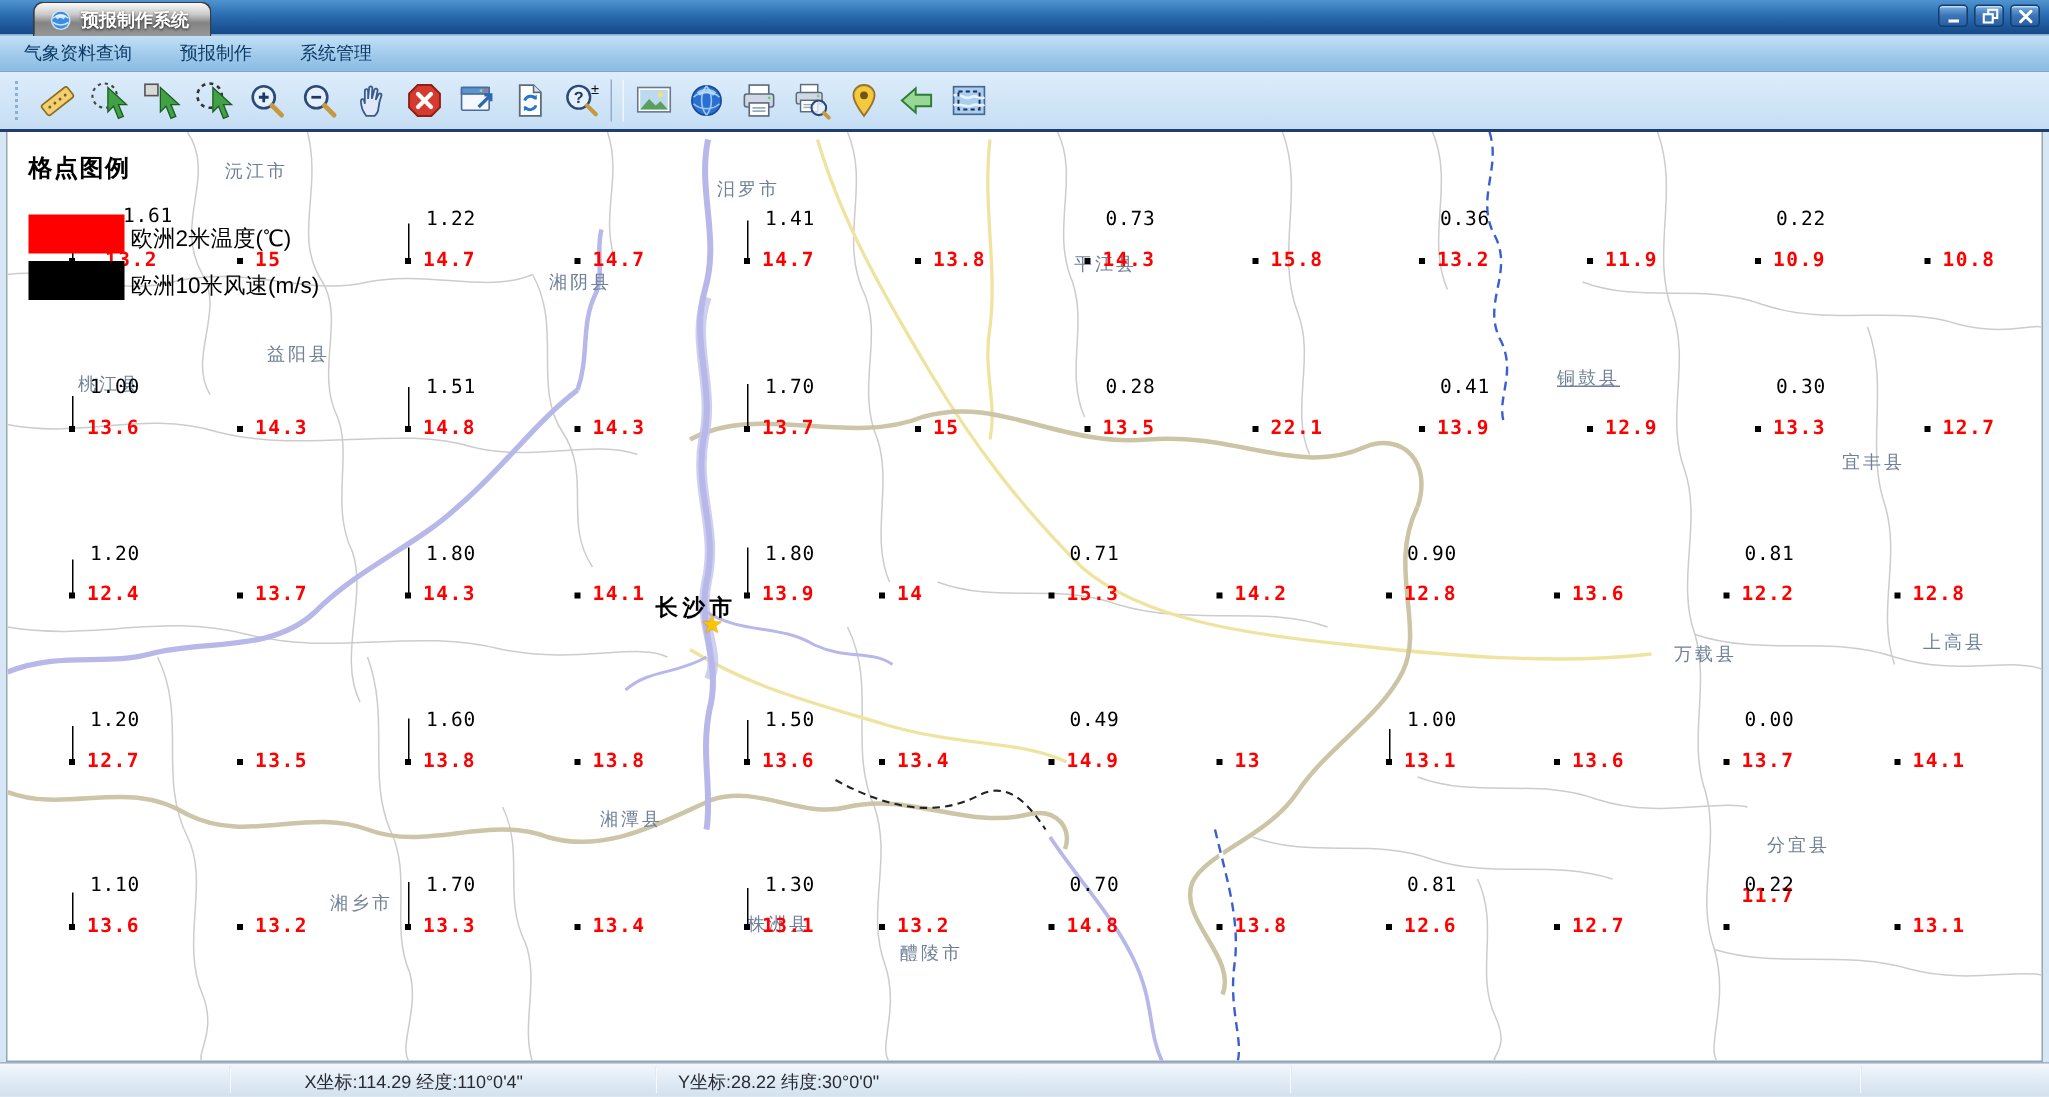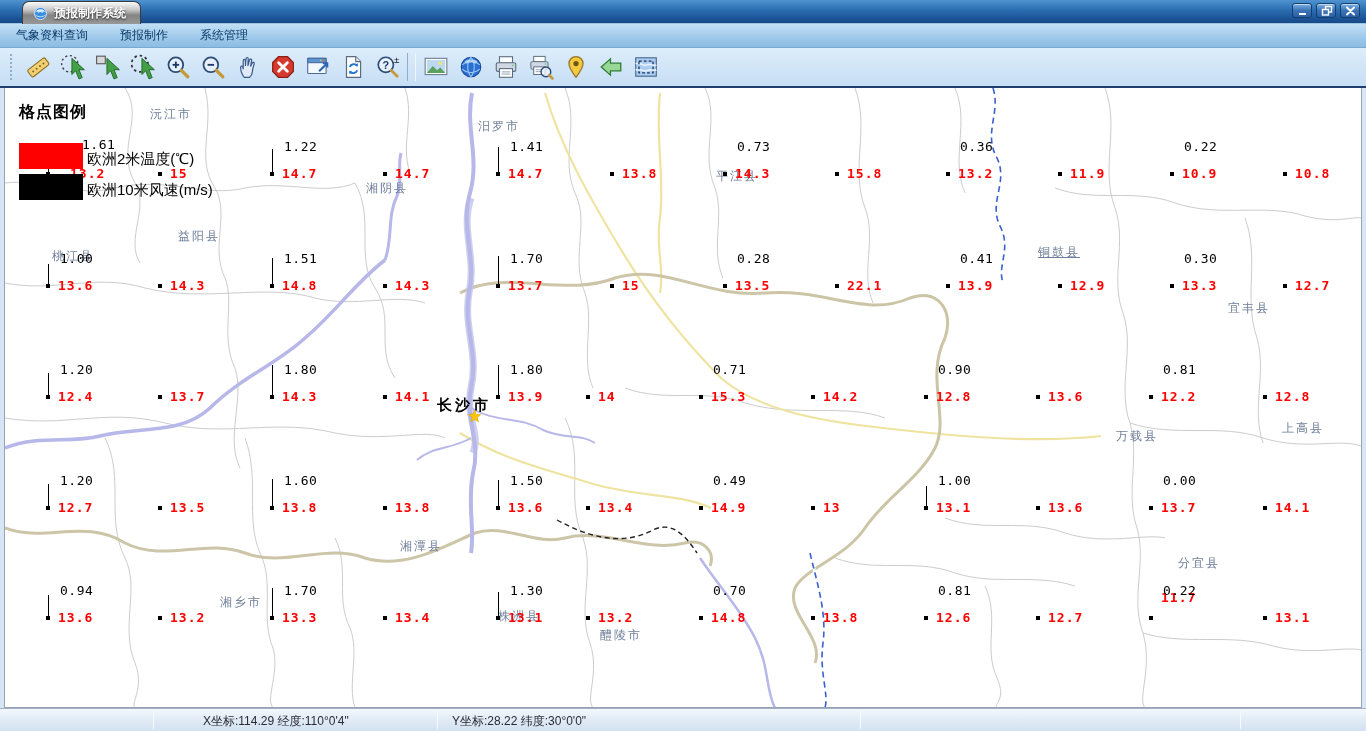--- a/index.html
+++ b/index.html
@@ -455,21 +455,21 @@
       <div class="pt-dot" style="left: 1031px; top: 418px;"></div>
       <div class="pt-temp" style="left: 1043px; top: 413px;">13.6</div>
       <div class="pt-dot" style="left: 1144px; top: 418px;"></div>
       <div class="pt-temp" style="left: 1156px; top: 413px;">13.7</div>
       <div class="pt-wind" style="left: 1158px; top: 386px;">0.00</div>
       <div class="pt-dot" style="left: 1258px; top: 418px;"></div>
       <div class="pt-temp" style="left: 1270px; top: 413px;">14.1</div>
       <div class="pt-dot" style="left: 41px; top: 528px;"></div>
       <div class="pt-temp" style="left: 53px; top: 523px;">13.6</div>
       <div class="pt-windline" style="left: 43px; top: 507px; height: 23px;"></div>
-      <div class="pt-wind" style="left: 55px; top: 496px;">0.94</div>
+      <div class="pt-wind" style="left: 55px; top: 496px;">1.10</div>
       <div class="pt-dot" style="left: 153px; top: 528px;"></div>
       <div class="pt-temp" style="left: 165px; top: 523px;">13.2</div>
       <div class="pt-dot" style="left: 265px; top: 528px;"></div>
       <div class="pt-temp" style="left: 277px; top: 523px;">13.3</div>
       <div class="pt-windline" style="left: 267px; top: 500px; height: 30px;"></div>
       <div class="pt-wind" style="left: 279px; top: 496px;">1.70</div>
       <div class="pt-dot" style="left: 378px; top: 528px;"></div>
       <div class="pt-temp" style="left: 390px; top: 523px;">13.4</div>
       <div class="pt-dot" style="left: 491px; top: 528px;"></div>
       <div class="pt-temp" style="left: 503px; top: 523px;">13.1</div>

